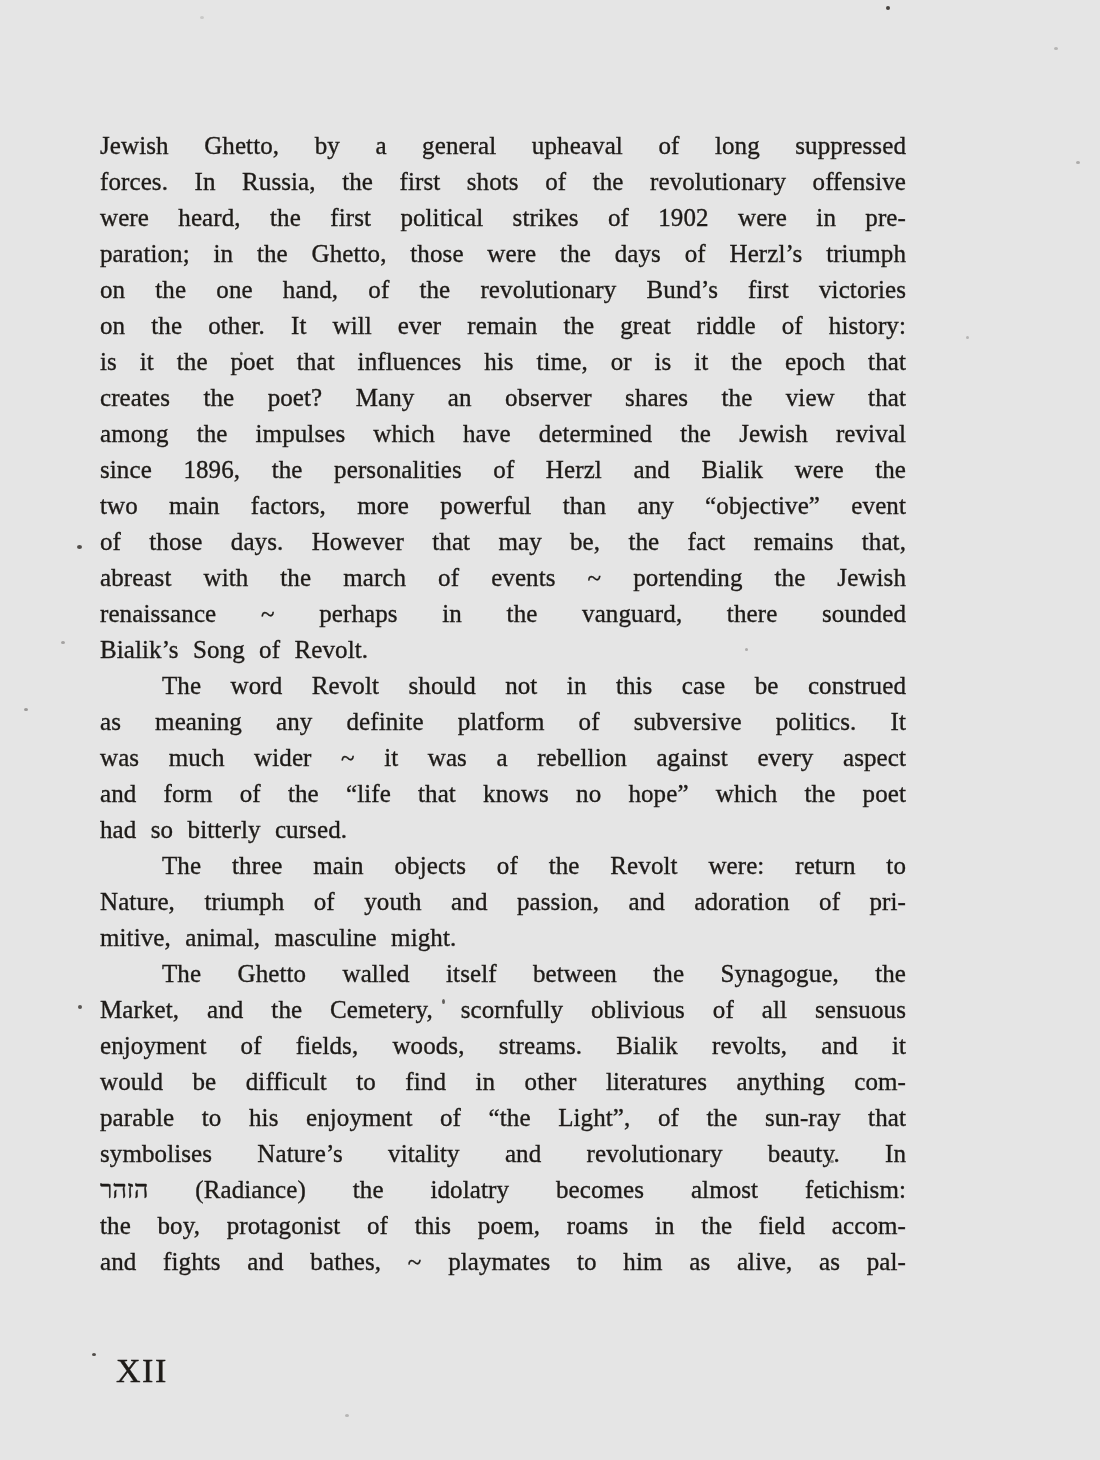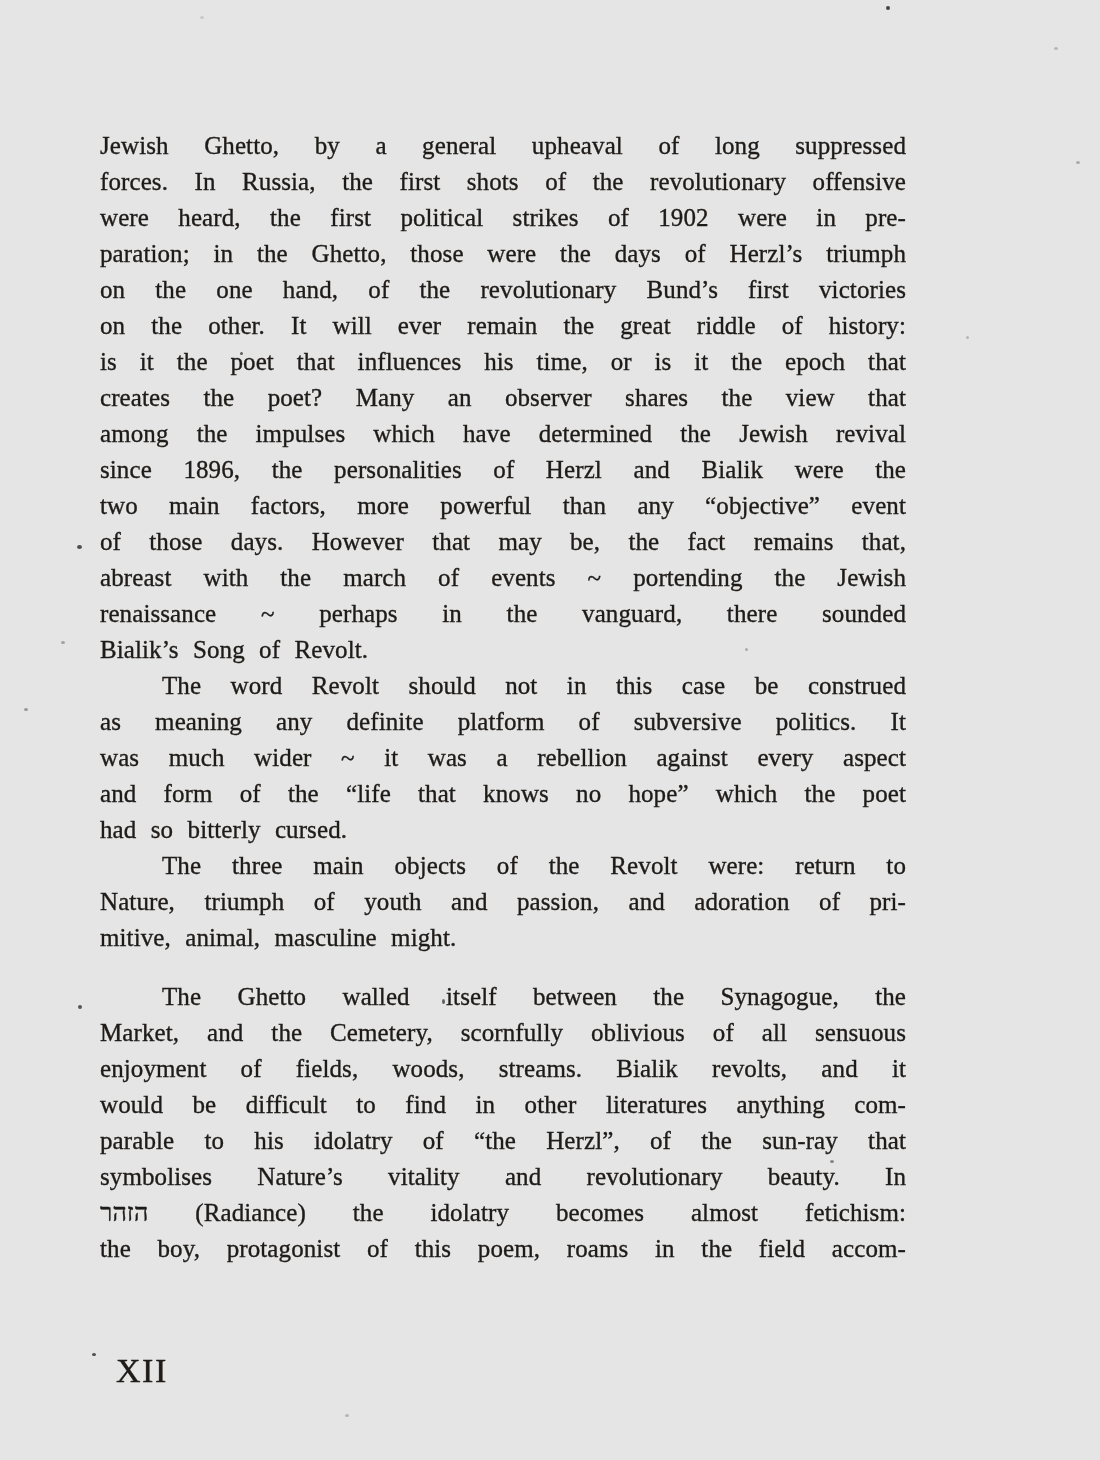--- a/index.html
+++ b/index.html
@@ -86,29 +86,30 @@
         <div class="line">as meaning any definite platform of subversive politics.  It</div>
         <div class="line">was much wider ~ it was a rebellion against every aspect</div>
         <div class="line">and form of the “life that knows no hope” which the poet</div>
         <div class="line endline">had so bitterly cursed.</div>
       </div>
       <div class="paragraph">
         <div class="line indent">The three main objects of the Revolt were: return to</div>
         <div class="line">Nature, triumph of youth and passion, and adoration of pri-</div>
         <div class="line endline">mitive, animal, masculine might.</div>
       </div>
-      <div class="paragraph" style="margin-top: 23px;">
+      <div class="paragraph" style="margin-top: 0;">
         <div class="line indent">The Ghetto walled itself between the Synagogue, the</div>
         <div class="line">Market, and the Cemetery, scornfully oblivious of all sensuous</div>
         <div class="line">enjoyment of fields, woods, streams.  Bialik revolts, and it</div>
         <div class="line">would be difficult to find in other literatures anything com-</div>
-        <div class="line">parable to his idolatry of “the Herzl”, of the sun-ray that</div>
+        <div class="line">parable to his enjoyment of “the Light”, of the sun-ray that</div>
         <div class="line">symbolises Nature’s vitality and revolutionary beauty.  In</div>
         <div class="line">הזהר (Radiance) the idolatry becomes almost fetichism:</div>
         <div class="line">the boy, protagonist of this poem, roams in the field accom-</div>
+        <div class="line">and fights and bathes, ~ playmates to him as alive, as pal-</div>
       </div>
     </div>
   <div id="page-number">XII</div>
 <div class="speck" style="left: 886px; top: 6px; width: 4px; height: 4px; opacity: 0.85;"></div>
     <div class="speck" style="left: 200px; top: 16px; width: 4px; height: 3px; opacity: 0.15;"></div>
     <div class="speck" style="left: 1054px; top: 47px; width: 4px; height: 3px; opacity: 0.25;"></div>
     <div class="speck" style="left: 1076px; top: 161px; width: 4px; height: 3px; opacity: 0.3;"></div>
     <div class="speck" style="left: 240px; top: 352px; width: 3px; height: 3px; opacity: 0.7;"></div>
     <div class="speck" style="left: 966px; top: 336px; width: 3px; height: 3px; opacity: 0.25;"></div>
     <div class="speck" style="left: 77px; top: 545px; width: 5px; height: 4px; opacity: 0.8;"></div>

